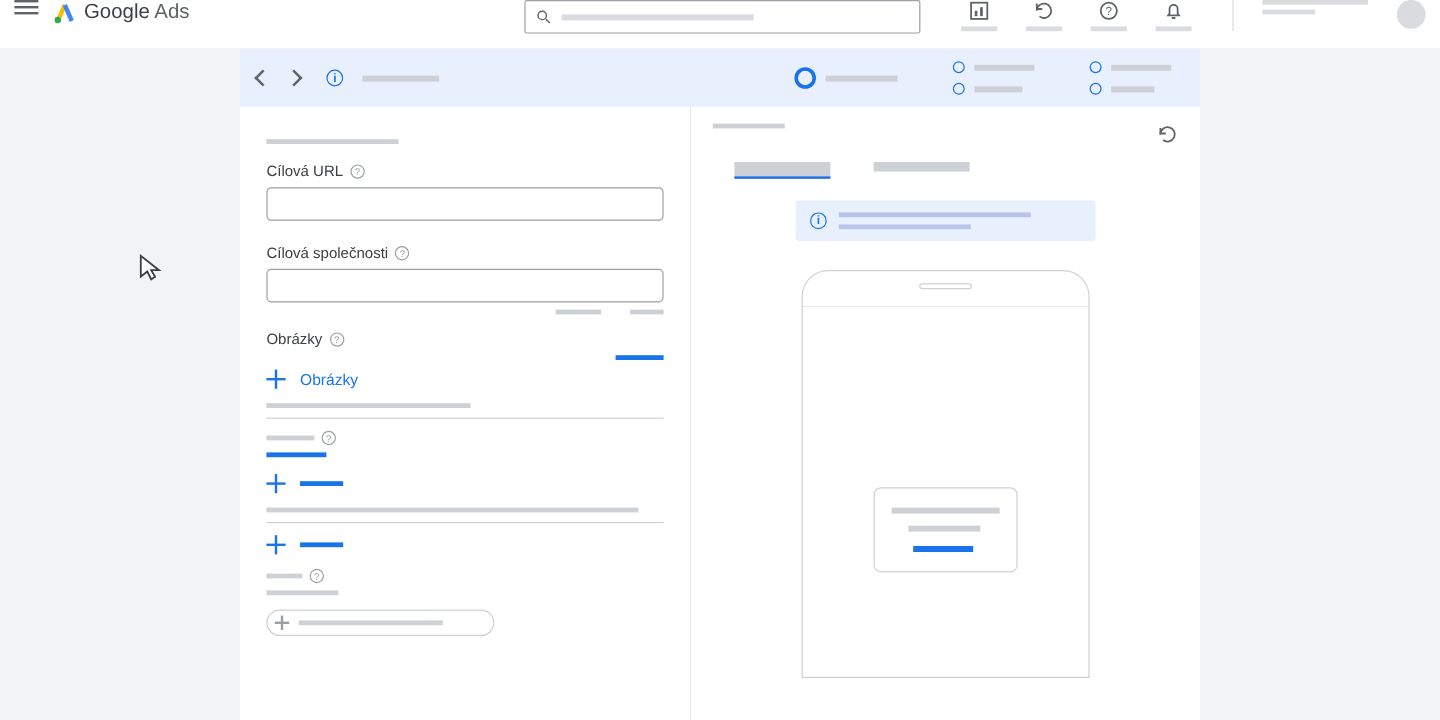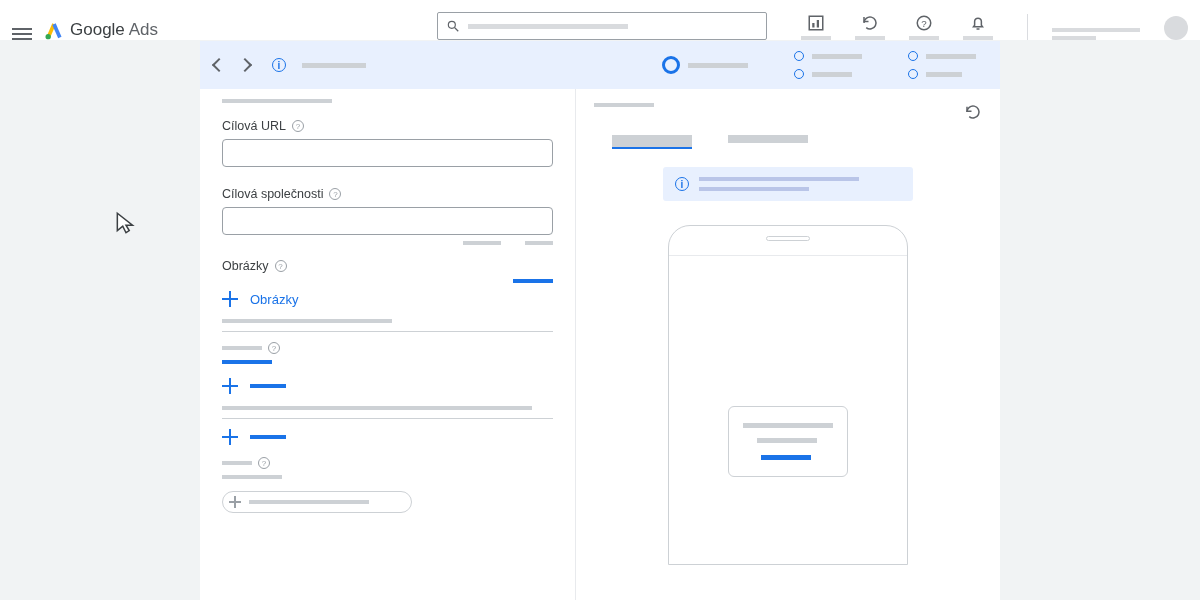--- a/index.html
+++ b/index.html
@@ -1,17 +1,17 @@
 <!DOCTYPE html>
 <html><head>
 <meta charset="utf-8">
 <style>
 *{box-sizing:border-box;margin:0;padding:0;font-family:Arial,Helvetica,sans-serif}
 body{background:#f1f3f4;width:1200px;height:600px;overflow:hidden}
-.topbar{background:#fff;height:41px;display:flex;align-items:flex-end;padding:0 12px;gap:12px;border-bottom:1px solid #f1f3f4}
+.topbar{background:#fff;height:41px;display:flex;align-items:flex-start;padding:0 12px;gap:12px;border-bottom:1px solid #f1f3f4}
 .menu-icon{width:20px;display:flex;flex-direction:column;gap:3px;cursor:pointer}
 .menu-icon span{height:2px;background:#5f6368;display:block}
 .logo-block{display:flex;align-items:center;gap:6px}
 .logo-a{width:20px;height:20px}
 .brand{font-size:17px;color:#5f6368}
 .brand b{color:#3c4043;font-weight:500}
 .spacer{flex:1}
 .search{width:330px;height:28px;border:1px solid #9aa0a6;border-radius:2px;display:flex;align-items:center;padding:0 8px;gap:8px;margin-right:10px}
 .search svg{flex-shrink:0}
 .search-ph{height:5px;background:#d9dbde;width:160px}
@@ -29,21 +29,21 @@
 .chev{width:10px;height:10px;border:2px solid #5f6368;border-top:none;border-right:none;display:inline-block}
 .chev.l{transform:rotate(45deg)}
 .chev.r{transform:rotate(-135deg)}
 .info-circ{width:14px;height:14px;border:1.5px solid #1a73e8;border-radius:50%;display:flex;align-items:center;justify-content:center;color:#1a73e8;font-size:10px;font-weight:bold}
 .stepper .bar{height:5px;background:#cdd1d5}
 .step{display:flex;align-items:center;gap:8px}
 .step .o{width:10px;height:10px;border:1.5px solid #1a73e8;border-radius:50%}
 .step .o.big{width:18px;height:18px;border-width:3px}
 .step-col{display:flex;flex-direction:column;gap:8px}
 .content{display:flex;flex:1}
-.form{width:375px;padding:10px 22px;overflow:hidden}
+.form{width:375px;padding:27px 22px;overflow:hidden}
 .small-bar{height:4px;background:#cdd1d5}
 .label{font-size:12.5px;color:#3c4043;display:flex;align-items:center;gap:6px;margin-bottom:6px}
 .help-dot{width:12px;height:12px;border:1px solid #9aa0a6;border-radius:50%;display:inline-flex;align-items:center;justify-content:center;font-size:8px;color:#9aa0a6}
 .text-input{width:100%;height:28px;border:1px solid #9aa0a6;border-radius:4px;margin-bottom:6px}
 .row-end{display:flex;justify-content:flex-end;gap:24px;margin-bottom:14px}
 .blue-link{height:4px;background:#1a73e8}
 .add-btn{display:flex;align-items:center;gap:12px;color:#1a73e8;font-size:13px;cursor:pointer;margin:8px 0 12px}
 .plus{width:16px;height:16px;position:relative}
 .plus::before,.plus::after{content:"";position:absolute;background:#1a73e8}
 .plus::before{width:16px;height:2px;top:7px;left:0}

